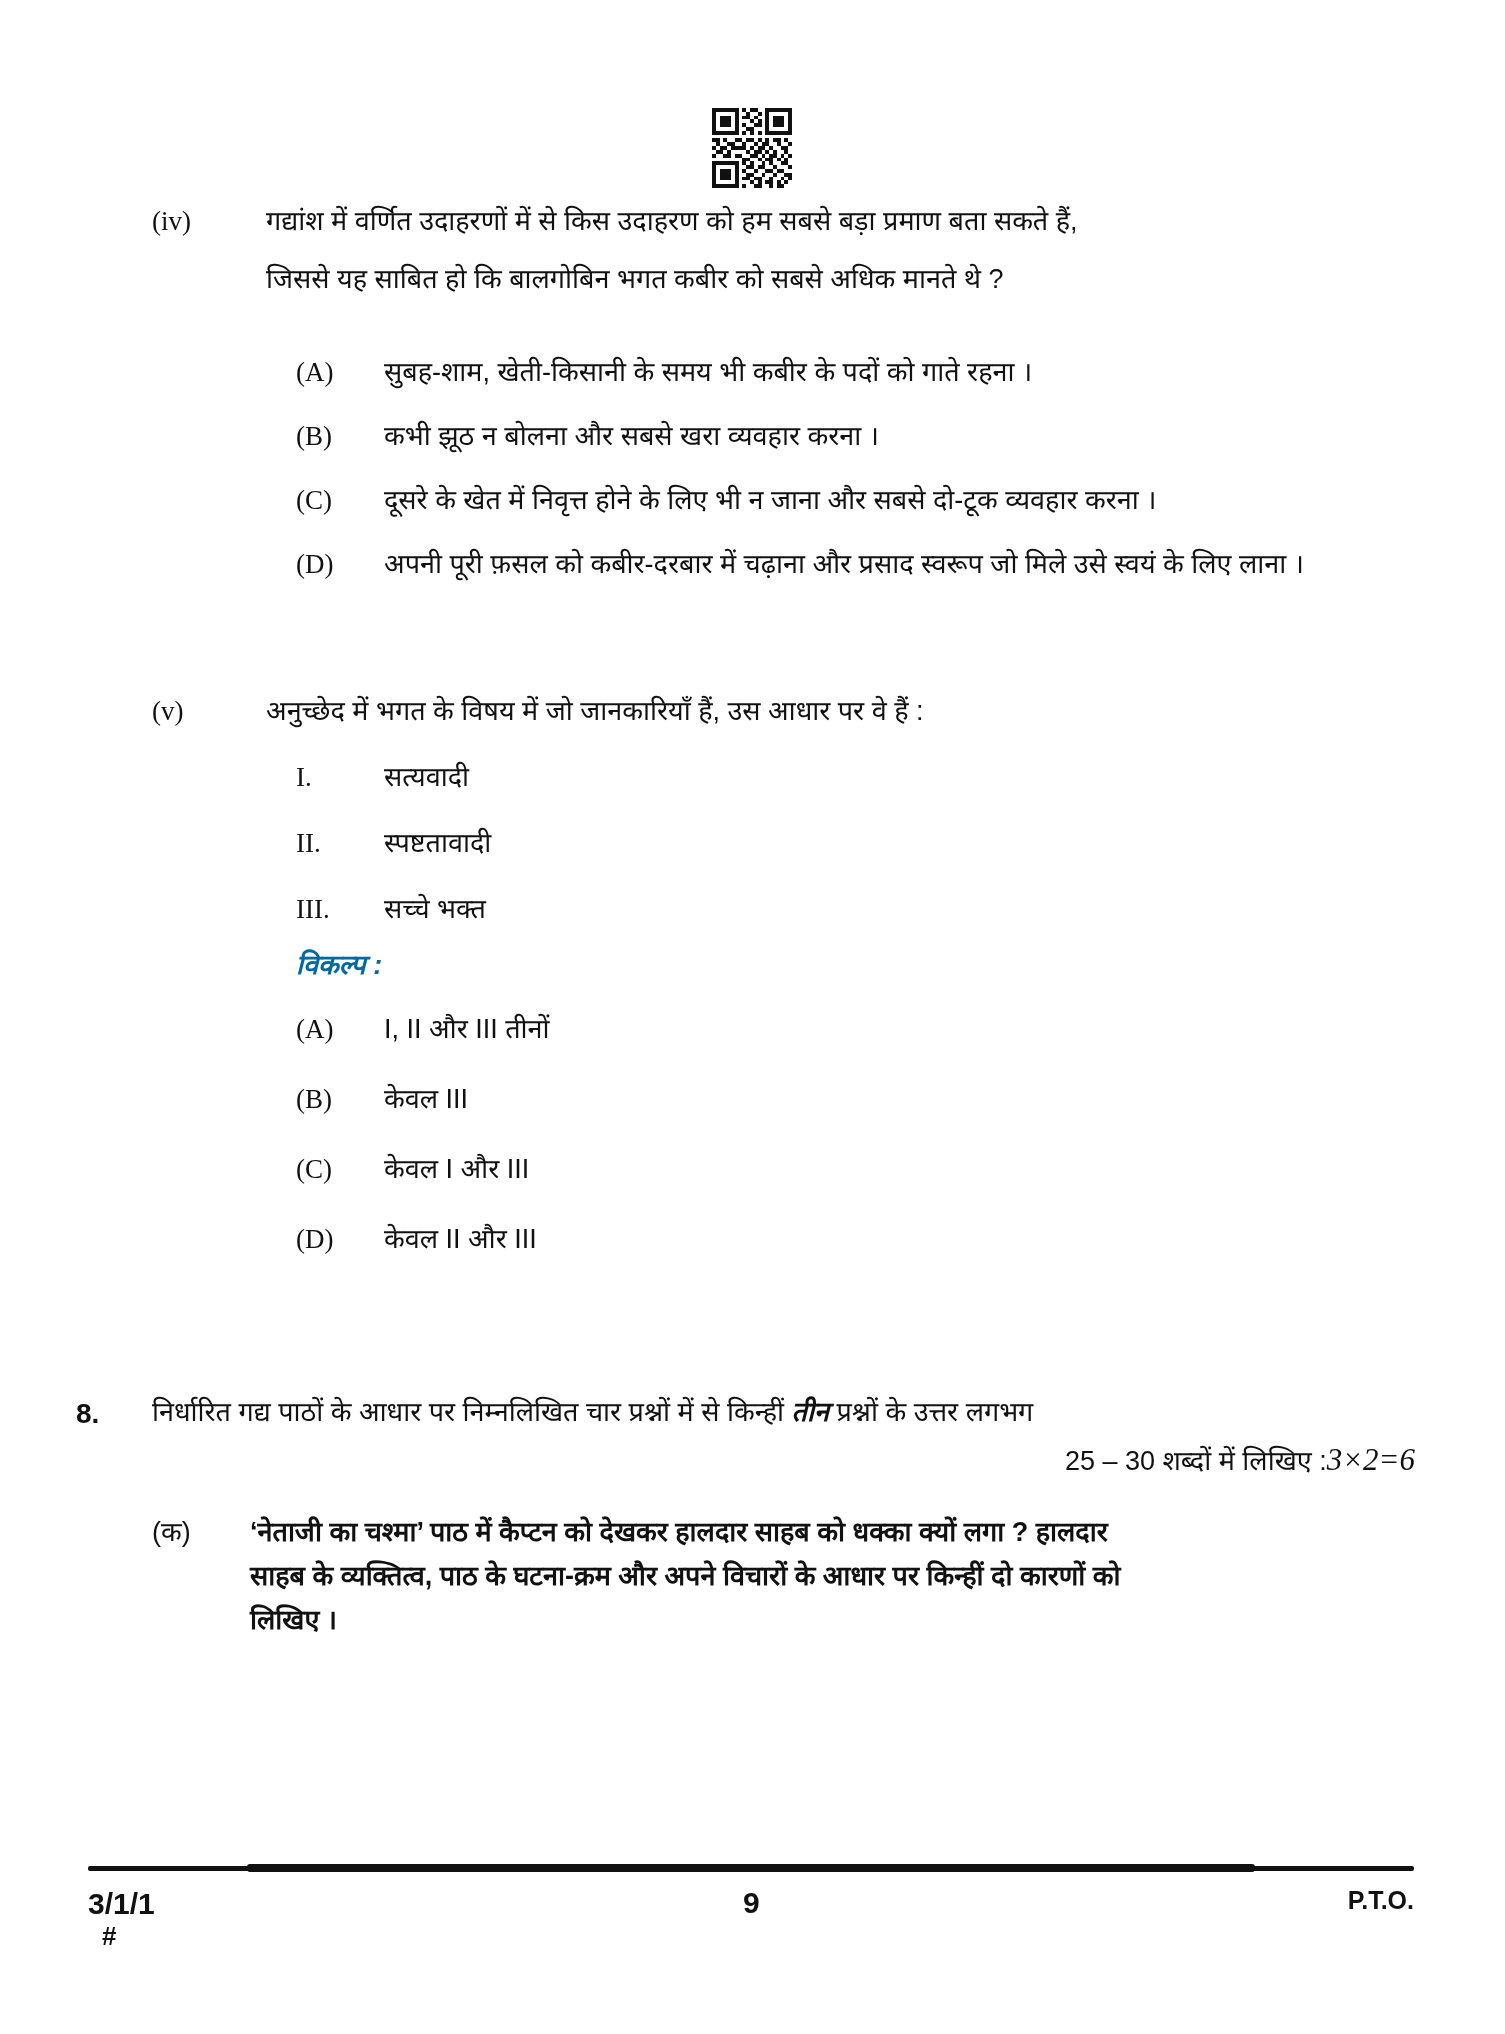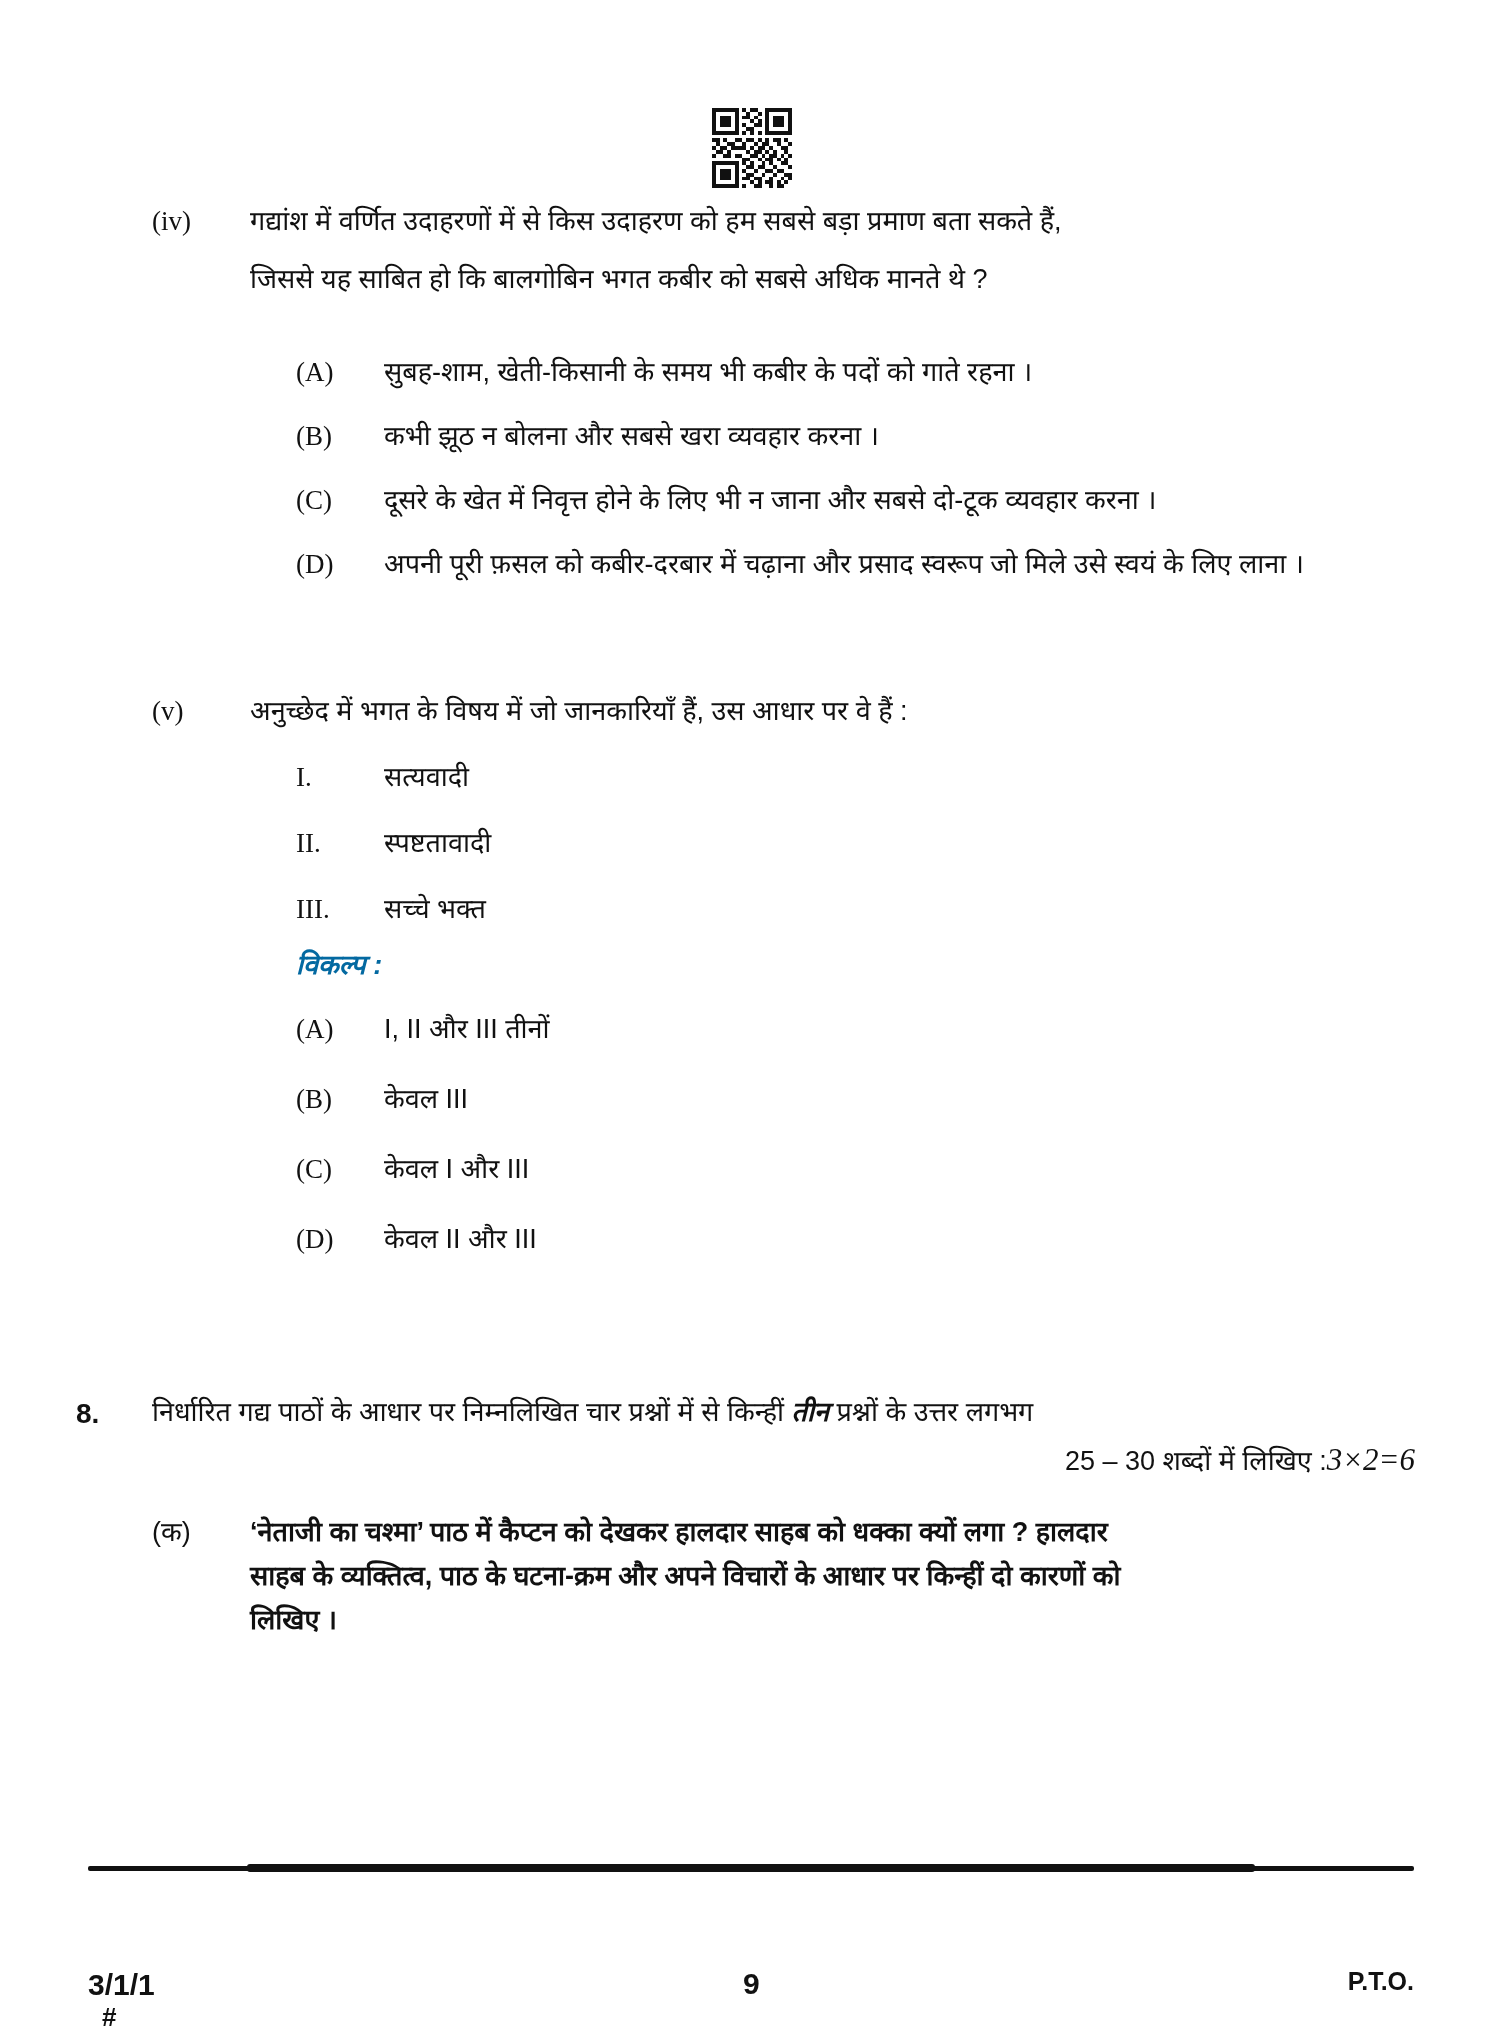--- a/index.html
+++ b/index.html
@@ -59,21 +59,21 @@
     flex: 1 1 auto;
     font-family: "Liberation Sans", "DejaVu Sans", sans-serif;
     font-size: 27px;
     line-height: 1.62;
     color: #111;
   }
 
   
   .q-level { padding-left: 152px; }
   .q-level .marker { width: 98px; }
-  .q-level .body-text { padding-right: 120px; }
+  .q-level .body-text { padding-right: 120px; margin-left: 16px; }
 
   .q-justify {
     text-align: justify;
     text-justify: inter-word;
   }
 
   
   .opt-level { padding-left: 296px; margin-top: 20px; }
   .opt-level .marker { width: 88px; }
   .opt-level .body-text { padding-right: 230px; }
@@ -147,21 +147,21 @@
     left: 12%;
     top: -2px;
     width: 76%;
     height: 8px;
     background: #111;
     border-radius: 3px;
   }
   .footer {
     position: absolute;
     left: 88px;
-    top: 1967px;
+    top: 1886px;
     width: 1326px;
     display: flex;
     justify-content: space-between;
     align-items: flex-start;
     font-family: "Liberation Sans", "DejaVu Sans", sans-serif;
     font-weight: bold;
     font-size: 30px;
     color: #111;
   }
   .footer-left { text-align: left; line-height: 1.18; }

